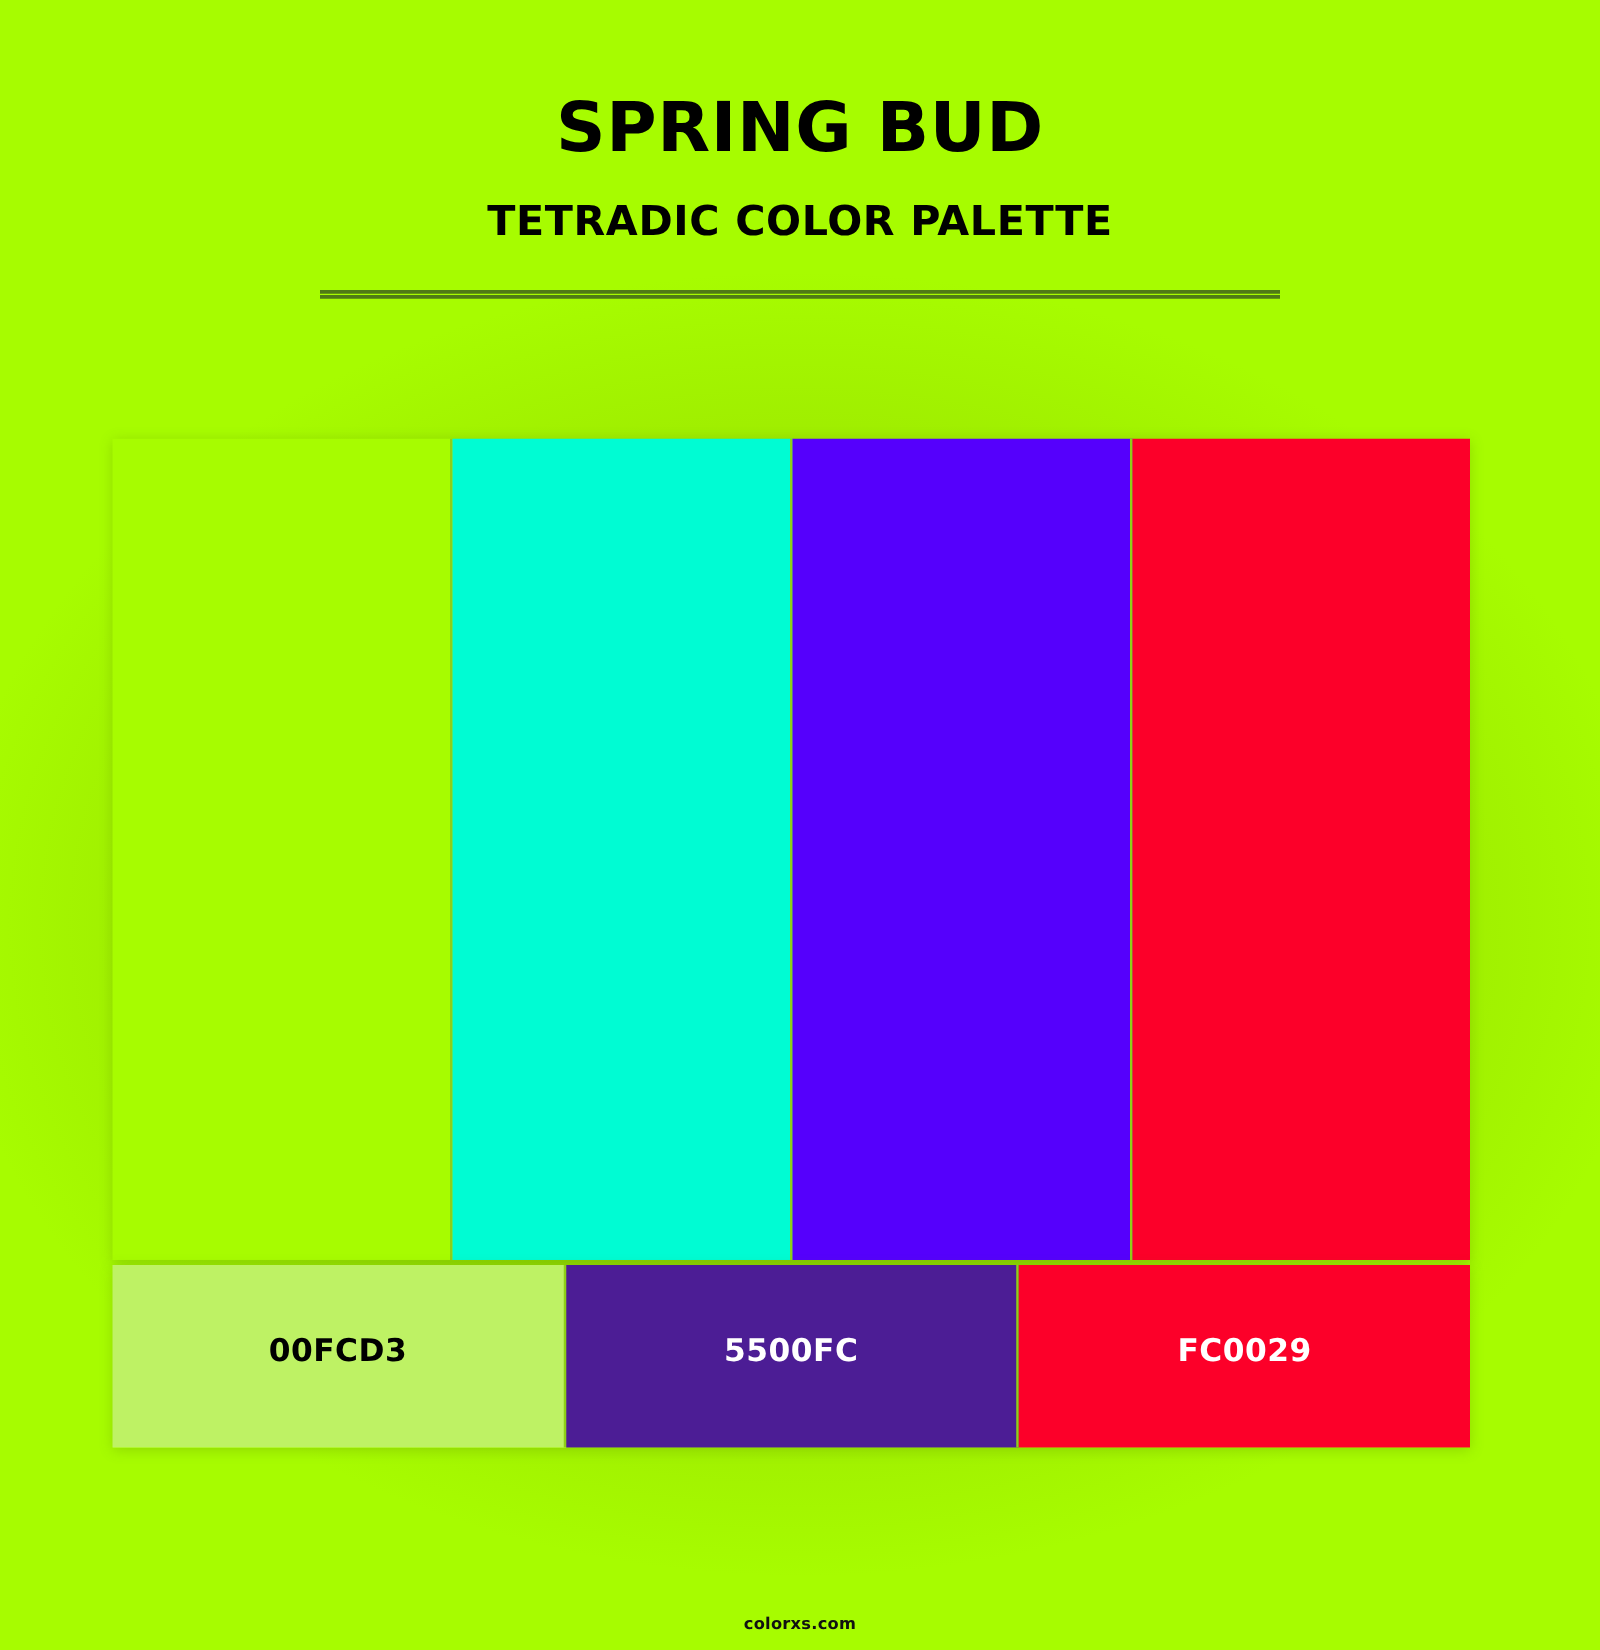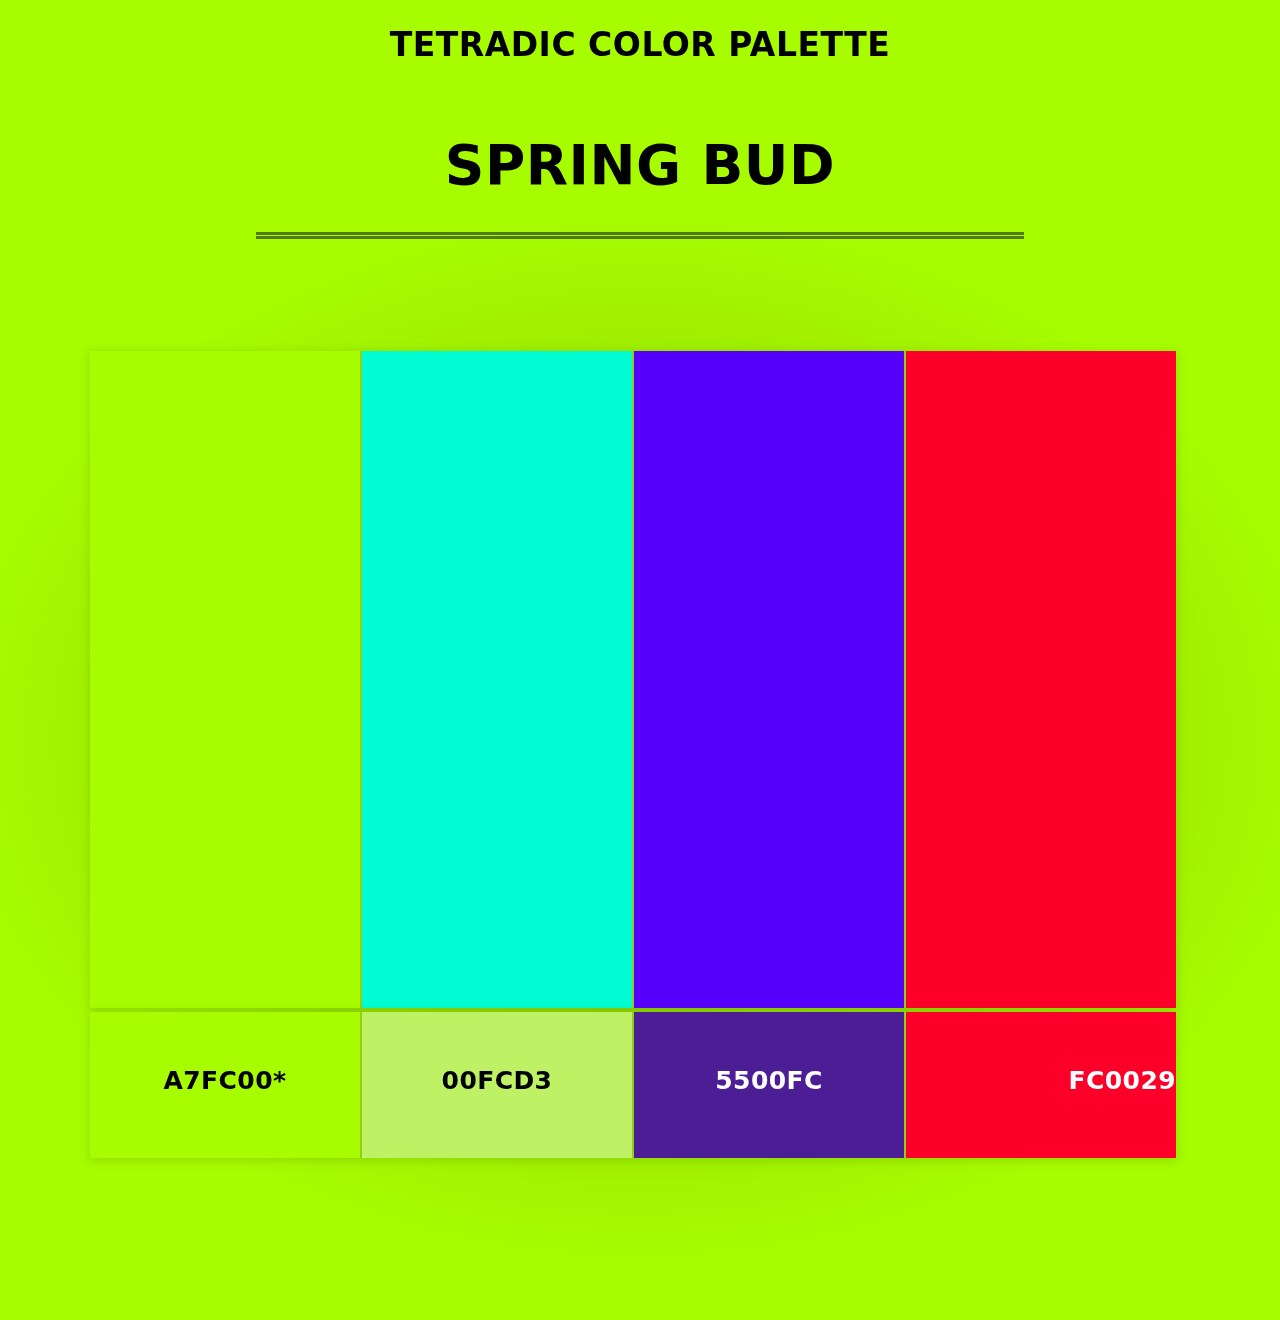--- a/index.html
+++ b/index.html
@@ -100,21 +100,21 @@
   }
   .swatch:last-child { border-right:none; }
 
   .label-cell {
     flex:1 1 0;
     border-right:2px solid #8fcf17;
     display:flex;
     align-items:center;
     justify-content:center;
   }
-  .label-cell:last-child { border-right:none;justify-content:flex-end; }
+  .label-cell:last-child { border-right:none; }
 
   .label-text {
     font-size:25px;
     font-weight:700;
     letter-spacing:0.4px;
     margin-top:-9px;
   }
 
   
   #footer {
@@ -132,45 +132,45 @@
   }
 </style>
 </head>
 <body style="background: rgb(167, 252, 0);">
 
 <div id="page">
 
   <div id="vignette"></div>
 
   <div id="header">
+    <div id="title">SPRING BUD</div>
     <div id="subtitle">TETRADIC COLOR PALETTE</div>
-    <div id="title">SPRING BUD</div>
     <div id="divider" style="border-top-color: rgb(79, 122, 22); border-bottom-color: rgb(79, 122, 22);"></div>
   </div>
 
   <div id="palette">
 
     <div id="swatch-row">
       <div class="swatch" style="background: rgb(167, 252, 0); border-right-color: rgb(143, 207, 23);"></div>
       <div class="swatch" style="background: rgb(0, 252, 211); border-right-color: rgb(143, 207, 23);"></div>
       <div class="swatch" style="background: rgb(85, 0, 252); border-right-color: rgb(143, 207, 23);"></div>
       <div class="swatch" style="background: rgb(252, 0, 41); border-right-color: rgb(143, 207, 23);"></div>
     </div>
 
     <div id="label-row">
-      <div class="label-cell" style="background: rgb(167, 252, 0); border-right-color: rgb(143, 207, 23);">
-        <span class="label-text" style="color: rgb(0, 0, 0);">A7FC00*</span>
-      </div>
       <div class="label-cell" style="background: #bef264; border-right-color: rgb(143, 207, 23);">
         <span class="label-text" style="color: rgb(0, 0, 0);">00FCD3</span>
       </div>
       <div class="label-cell" style="background: #4c1d95; border-right-color: rgb(143, 207, 23);">
         <span class="label-text" style="color: rgb(255, 255, 255);">5500FC</span>
       </div>
       <div class="label-cell" style="background: rgb(252, 0, 41); border-right-color: rgb(143, 207, 23);">
         <span class="label-text" style="color: rgb(255, 255, 255);">FC0029</span>
       </div>
     </div>
 
   </div>
 
+  <div id="footer">
+    <span id="footer-text">colorxs.com</span>
+  </div>
 
 </div>
 
 </body></html>

